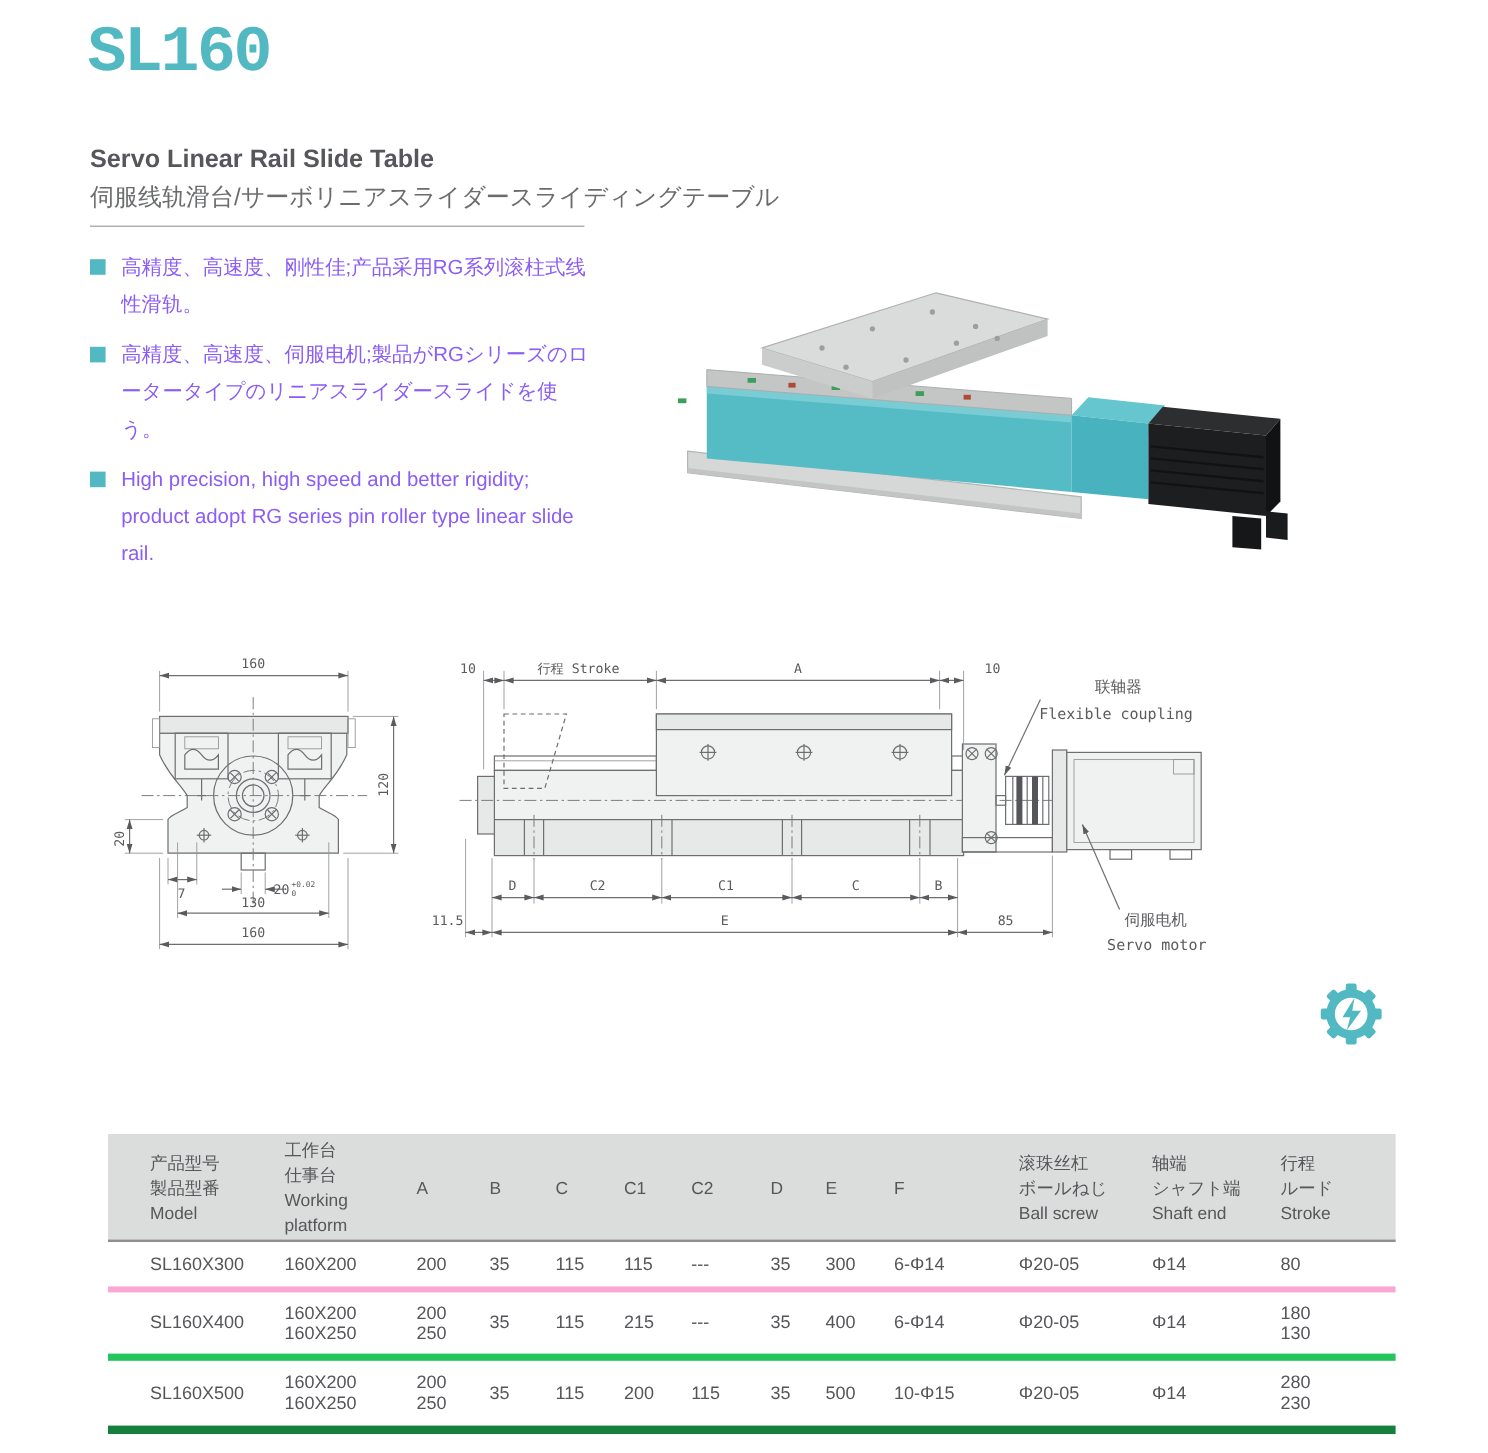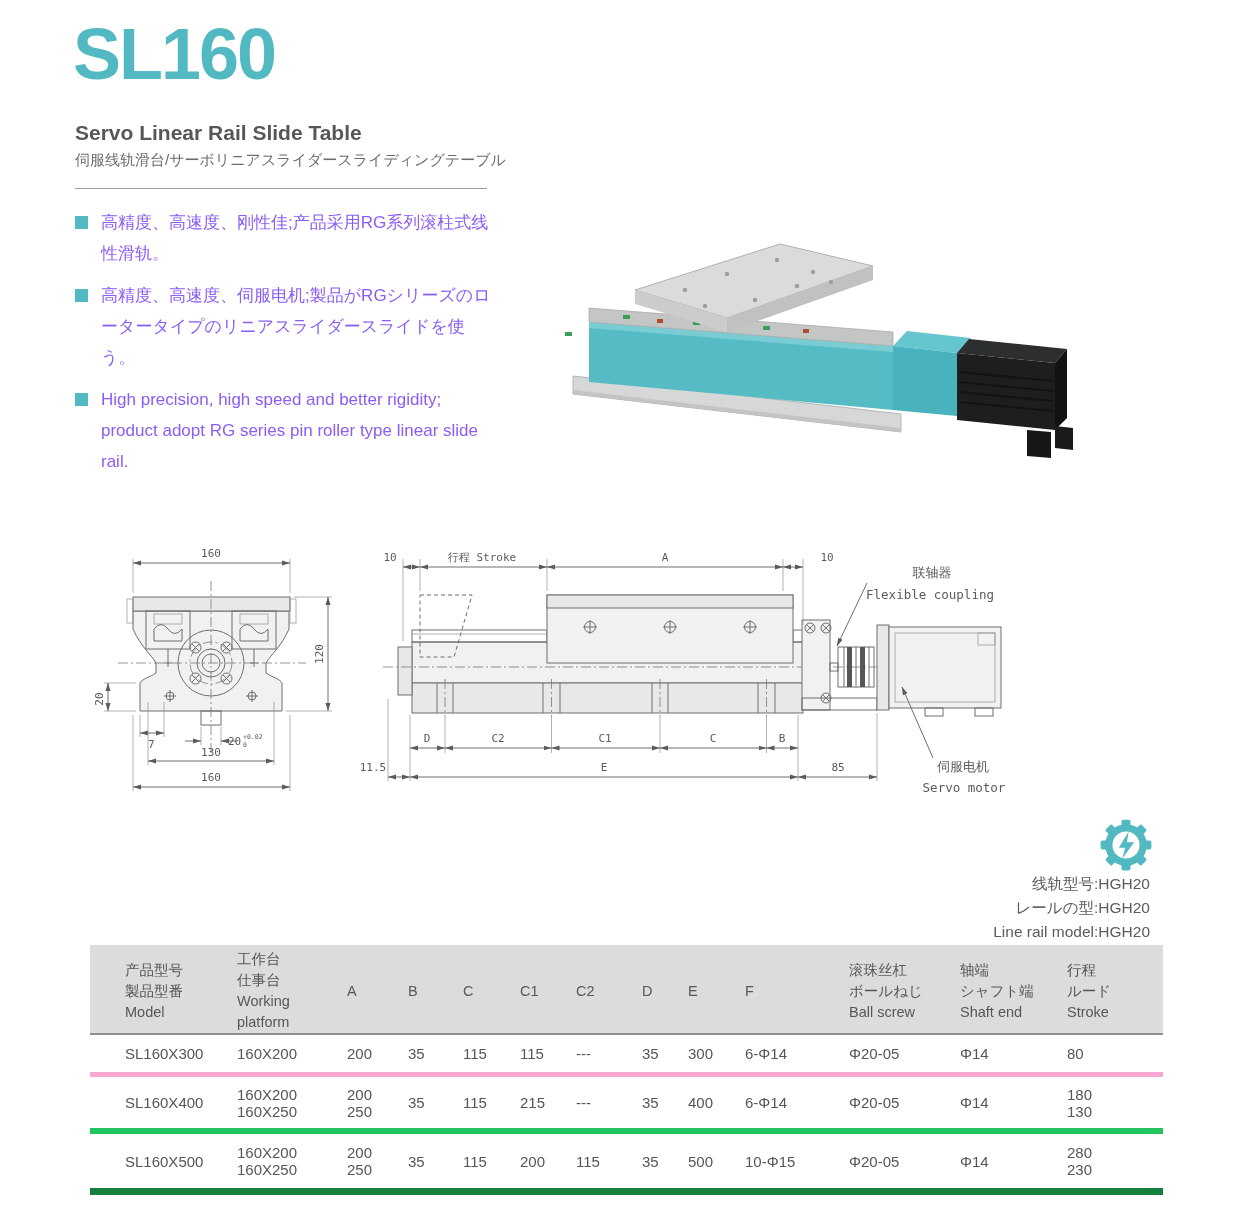--- a/index.html
+++ b/index.html
@@ -1,23 +1,23 @@
 <!DOCTYPE html>
 <html><head>
 <meta charset="utf-8">
 <style>
   html,body{margin:0;padding:0;background:#ffffff;}
   .page{position:relative;width:1240px;height:1211px;background:#ffffff;overflow:hidden;
         font-family:"Liberation Sans","DejaVu Sans",sans-serif;color:#55565a;}
   .abs{position:absolute;}
 
   
-  .title{left:73px;top:18px;font-size:72px;font-weight:700;letter-spacing:-2px;color:#52b9c3;line-height:1;}
+  .title{left:73px;top:18px;font-size:54px;font-weight:700;letter-spacing:-2px;color:#52b9c3;line-height:1;font-family:Liberation Mono, monospace;}
   .subtitle{left:75px;top:121px;font-size:21px;font-weight:700;color:#56575a;}
-  .subtitle-cjk{left:75px;top:151px;font-size:15px;color:#6b6c6e;}
+  .subtitle-cjk{left:75px;top:151px;font-size:20px;color:#6b6c6e;}
   .divider{left:75px;top:188px;width:412px;border-top:1px solid #9c9da0;height:0;}
 
   
   .features{left:75px;top:207px;width:418px;}
   .feature{position:relative;padding-left:26px;margin-bottom:11px;font-size:17px;line-height:31px;color:#8b5cf6;}
   .feature .sq{position:absolute;left:0;top:9px;width:13px;height:13px;background:#52b9c3;}
 
   
   .photo{left:565px;top:222px;}
   .drawing{left:80px;top:515px;}
@@ -385,25 +385,20 @@
         <g transform="rotate(315 32 32)">
             <rect x="27" y="4" width="10" height="10" rx="2"></rect>
           </g>
       </g>
       <circle cx="32" cy="32" r="23" fill="#52b9c3"></circle>
       <circle cx="32" cy="32" r="15" fill="#ffffff"></circle>
       <polygon points="35,17 24,35 31,35 28,47 41,29 33,29" fill="#52b9c3"></polygon>
     </svg>
   </div>
 
-  <div class="abs railmodel">
-    <div>线轨型号:HGH20</div>
-    <div>レールの型:HGH20</div>
-    <div>Line rail model:HGH20</div>
-  </div>
 
   <div class="abs spec-table">
     <div class="trow thead">
       <div class="cell pre">产品型号
 製品型番
 Model</div>
       <div class="cell pre">工作台
 仕事台
 Working platform</div>
       <div class="cell">A</div>

